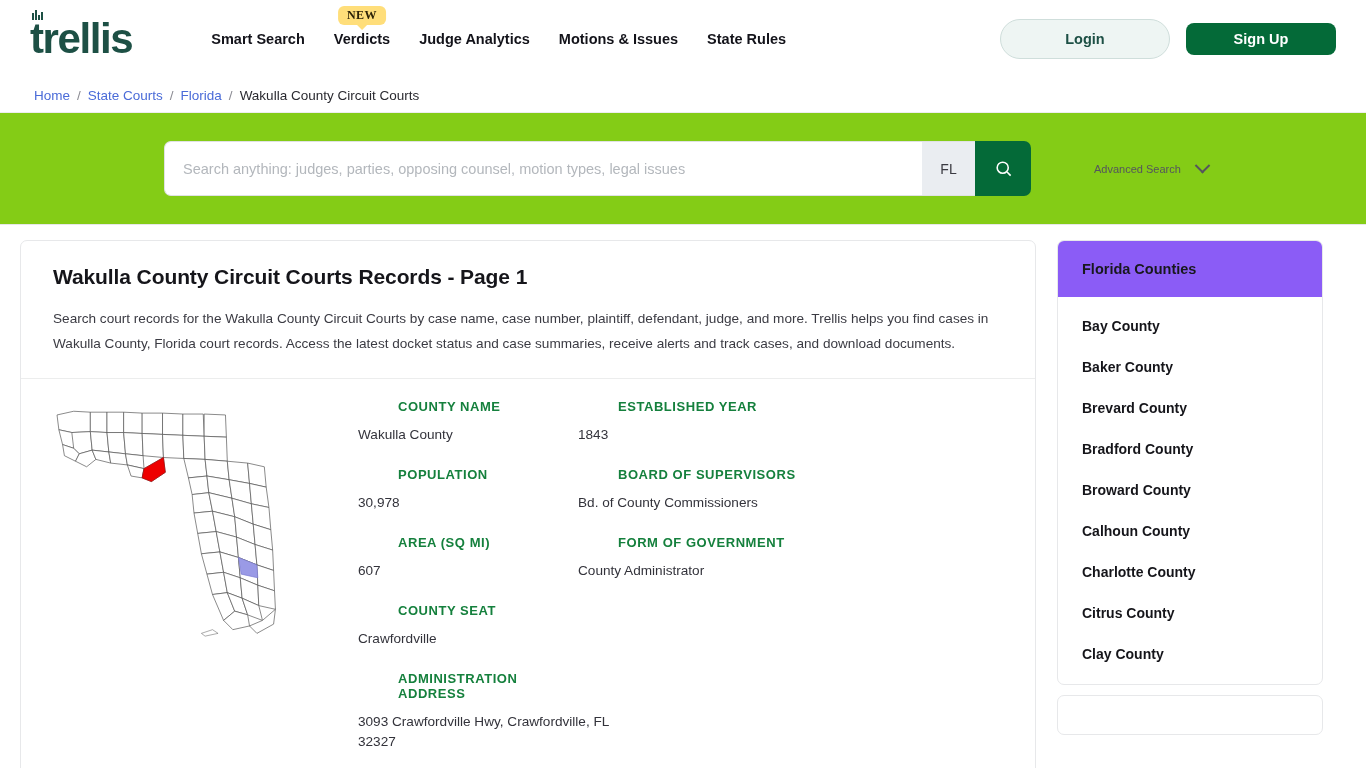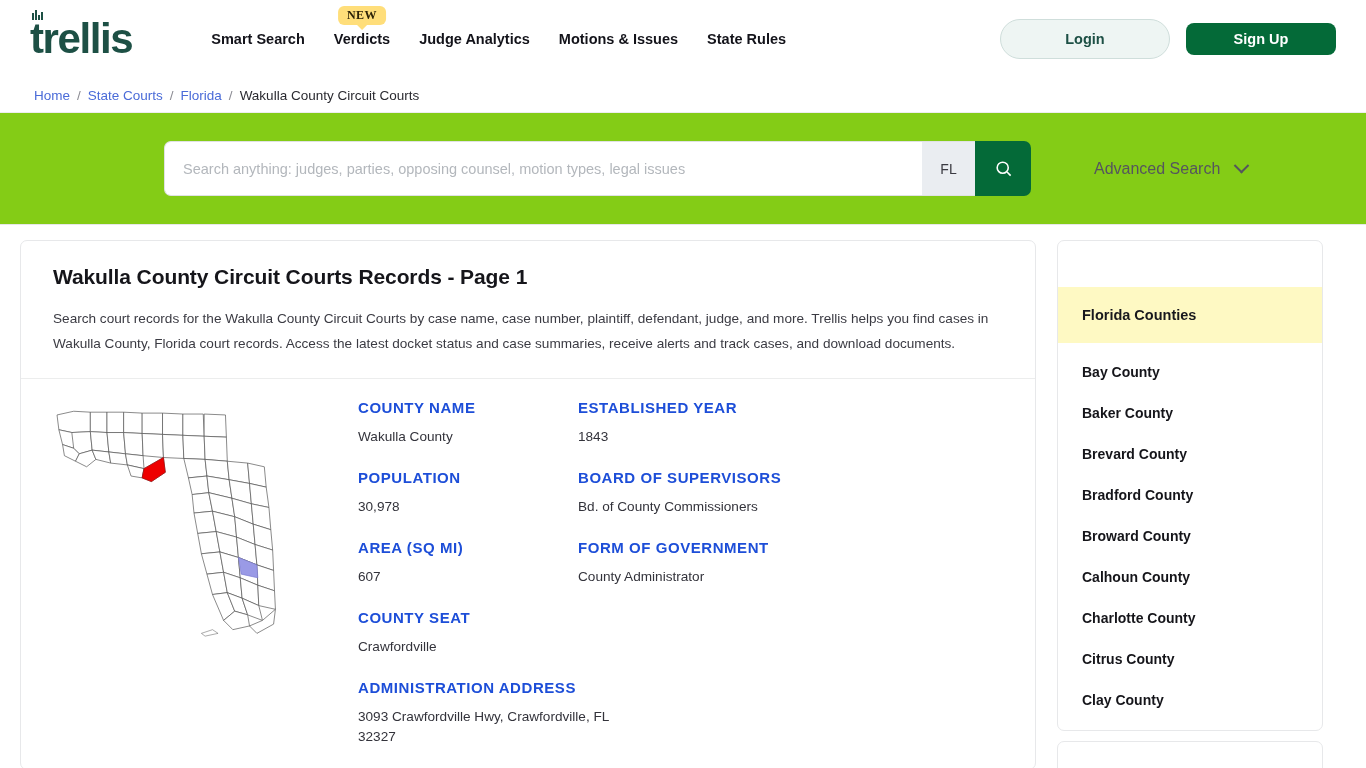--- a/index.html
+++ b/index.html
@@ -164,21 +164,21 @@
     width: 56px;
     background: #046a38;
     border: none;
     border-radius: 0 7px 7px 0;
     display: flex; align-items: center; justify-content: center;
     cursor: pointer;
   }
   .adv-search {
     margin-left: 63px;
     display: flex; align-items: center; gap: 16px;
-    font-size: 16px;
+    font-size: 11px;
     color: #55555e;
     cursor: pointer;
   }
   .chev {
     width: 11px; height: 11px;
     border-right: 2px solid #55555e;
     border-bottom: 2px solid #55555e;
     transform: rotate(45deg) translate(-2px,-2px);
   }
 
@@ -221,48 +221,48 @@
   .map-box { width: 232px; height: 236px; }
 
   .fields-col {
     display: flex;
     flex: 1;
     padding-left: 52px;
   }
   .field-group { width: 220px; }
   .field { margin-bottom: 22px; }
   .field-label {
-    font-size: 15px;
+    font-size: 13px;
     font-weight: 700;
     letter-spacing: .55px;
-    color: #1d4ed8;
+    color: #15803d;
     margin-bottom: 11px;
     text-transform: uppercase;
+    margin-left: 40px;
   }
   .field-value {
     font-size: 13.6px;
     color: #33333b;
     line-height: 20px;
   }
 
   
   .sidebar { width: 266px; flex: none; }
   .side-card {
     background: #ffffff;
     border: 1px solid #e7e8ea;
     border-radius: 7px;
     overflow: hidden;
   }
   .side-head {
-    background: #fef9c3;
+    background: #8b5cf6;
     padding: 20px 24px;
     font-size: 14.5px;
     font-weight: 700;
     color: #18181d;
-    margin-top: 46px;
   }
   .side-list { padding: 8px 0 10px 0; }
   .side-item {
     padding: 12.5px 24px;
     font-size: 14px;
     font-weight: 700;
     color: #15151a;
     cursor: pointer;
   }
   .side-card-2 {

